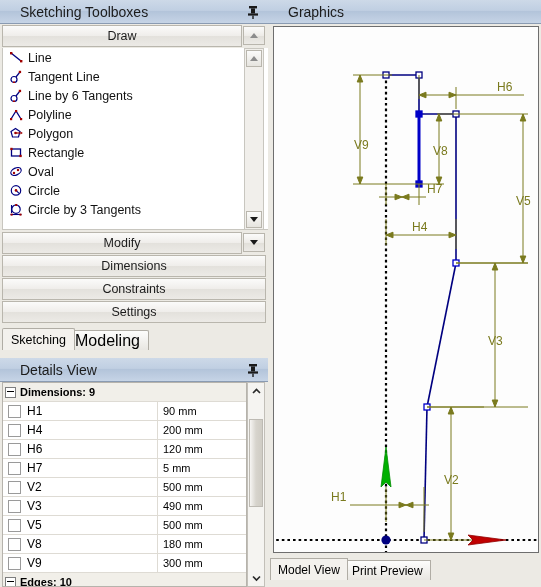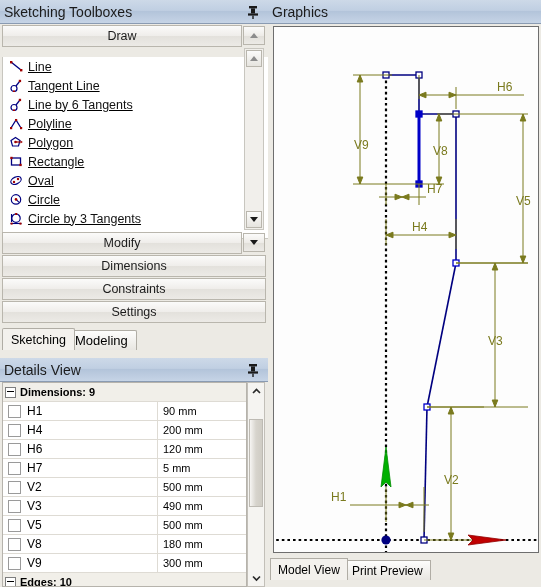--- a/index.html
+++ b/index.html
@@ -13,21 +13,21 @@
   .app{position:relative;width:541px;height:587px;}
 
   
   .left{position:absolute;left:0;top:0;width:268px;height:587px;background:#eceae4;}
 
   .panel-title{
     position:relative;height:24px;
     background:linear-gradient(to bottom,#cdd9e8 0%, #c0cfe2 45%, #b3c4da 50%, #c6d4e6 100%);
     border-bottom:1px solid #8a9bb2;
     display:flex;align-items:center;
-    padding-left:4px;
+    padding-left:20px;
     font-size:14px;color:#1b1b1b;
     box-sizing:border-box;
   }
   .panel-title .pin{
     position:absolute;right:8px;top:4px;width:14px;height:16px;
   }
 
   
   .sk-body{position:absolute;left:0;top:24px;width:268px;height:300px;background:#eceae4;}
 
@@ -45,23 +45,23 @@
     position:absolute;right:2px;width:22px;height:19px;
     background:linear-gradient(to bottom,#fbfbfa 0%,#eeece8 50%,#e1dfd9 51%,#eceae6 100%);
     border:1px solid #b9b6ad;
     box-sizing:border-box;
     display:flex;align-items:center;justify-content:center;
   }
   .tri-up{width:0;height:0;border-left:4px solid transparent;border-right:4px solid transparent;border-bottom:5px solid #8c8c8c;}
   .tri-down{width:0;height:0;border-left:4px solid transparent;border-right:4px solid transparent;border-top:5px solid #1a1a1a;}
 
   .draw-list{
-    position:absolute;left:2px;top:9px;width:283px;height:182px;
+    position:absolute;left:2px;top:0px;width:283px;height:182px;
     background:#ffffff;border:1px solid #c8c6bf;border-top:none;
-    box-sizing:border-box;overflow:hidden;text-decoration:underline;
+    box-sizing:border-box;overflow:hidden;
   }
   .tool-item{
     height:19px;display:flex;align-items:center;padding-left:5px;
     font-size:12.5px;color:#111;white-space:nowrap;
   }
   .tool-item .ic{width:17px;height:15px;flex:0 0 17px;margin-right:3px;display:flex;align-items:center;justify-content:center;}
 
   .draw-scroll{
     position:absolute;left:244px;top:0;width:20px;height:182px;
     background:#f1efeb;border:1px solid #c8c6bf;box-sizing:border-box;
@@ -70,21 +70,21 @@
     height:17px;margin:1px;
     background:linear-gradient(to bottom,#fbfbfa,#e6e4df);
     border:1px solid #b9b6ad;display:flex;align-items:center;justify-content:center;box-sizing:border-box;
   }
   .sbtn.bottom{position:absolute;bottom:0;left:0;right:0;}
 
   
   .tabrow{position:absolute;left:2px;top:328px;width:262px;height:22px;}
   .tab{
     position:absolute;bottom:0;height:20px;padding:0 8px;
-    display:flex;align-items:center;font-size:13px;
+    display:flex;align-items:center;font-size:16px;
     background:linear-gradient(to bottom,#fdfdfc,#e8e6e1);
     border:1px solid #b0ada5;border-bottom:none;
     border-radius:2px 2px 0 0;box-sizing:border-box;
   }
   .tab.active{height:22px;background:#f3f1ed;font-size:12.5px;z-index:2;}
 
   
   .dv{position:absolute;left:0;top:358px;width:268px;height:229px;background:#eceae4;}
   .dv-grid{
     position:absolute;left:2px;top:24px;width:245px;height:205px;

